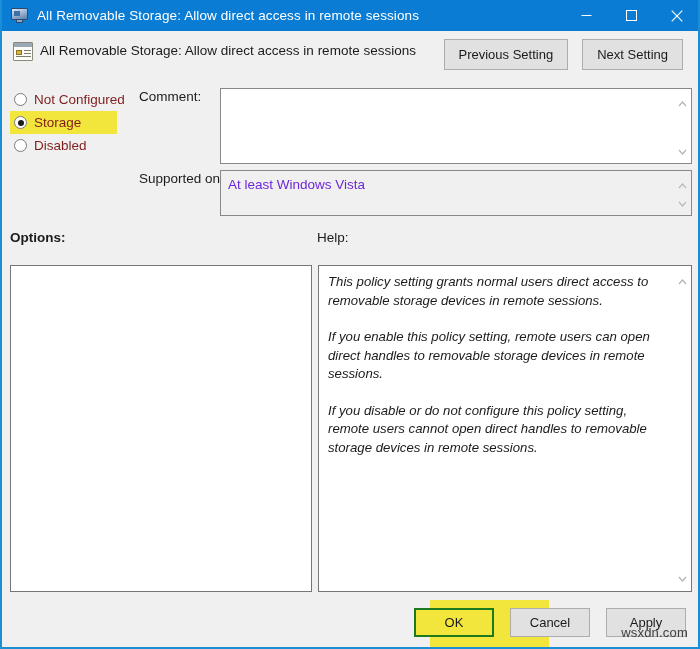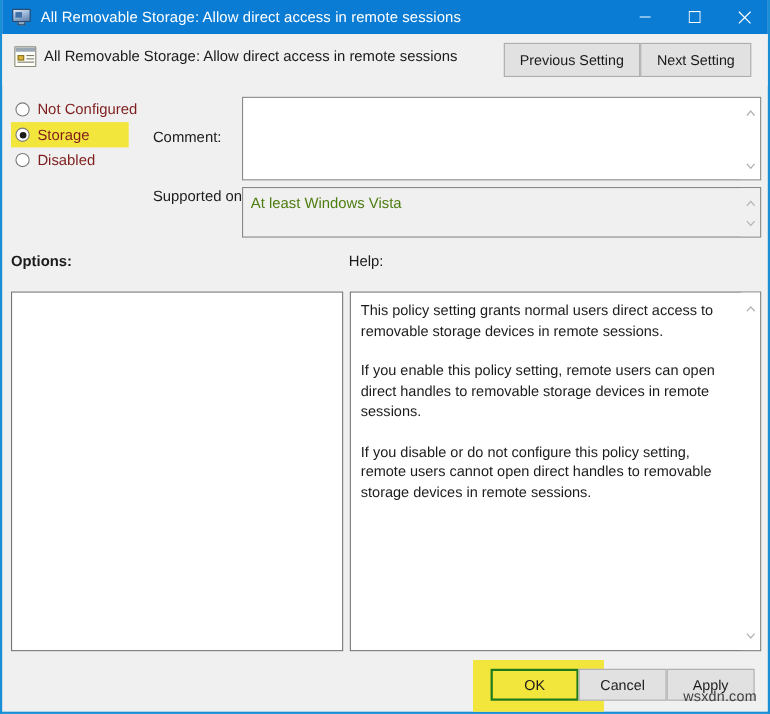--- a/index.html
+++ b/index.html
@@ -134,20 +134,21 @@
     position: absolute;
     left: 38px; top: 12px;
     font-size: 13.5px;
     color: #1b1b1b;
     white-space: nowrap;
   }
   .hdr-buttons {
     position: absolute;
     right: 15px; top: 8px;
     display: flex;
+    gap: 14px;
   }
   .btn {
     background: #e1e1e1;
     border: 1px solid #adadad;
     font-family: "Liberation Sans", sans-serif;
     font-size: 13px;
     color: #1b1b1b;
     height: 31px;
     box-sizing: border-box;
     padding: 0 14px;
@@ -197,21 +198,21 @@
     color: #7f1d1d;
     white-space: nowrap;
   }
 
   .field-label {
     position: absolute;
     font-size: 13.5px;
     color: #1b1b1b;
     white-space: nowrap;
   }
-  #comment-label { left: 137px; top: 89px; margin-top: 28px; }
+  #comment-label { left: 137px; top: 89px; }
   #supported-label { left: 137px; top: 171px; }
 
   .textbox {
     position: absolute;
     background: #ffffff;
     border: 1px solid #888888;
     box-sizing: border-box;
     overflow: hidden;
   }
   #comment-box {
@@ -220,21 +221,21 @@
   }
   #supported-box {
     left: 218px; top: 170px;
     width: 472px; height: 46px;
     background: #f0f0f0;
   }
   .textbox-text {
     position: absolute;
     left: 7px; top: 6px;
     font-size: 13.5px;
-    color: #4d7c0f;
+    color: #6d28d9;
     white-space: nowrap;
   }
   .vscroll {
     position: absolute;
     right: 0; top: 0;
     width: 18px;
     height: 100%;
     background: #ffffff;
     display: flex;
     flex-direction: column;
@@ -256,21 +257,21 @@
     background: #ffffff;
     border: 1px solid #767676;
     box-sizing: border-box;
   }
   #options-panel {
     left: 8px; top: 265px;
     width: 302px; height: 327px;
   }
   #help-panel {
     left: 316px; top: 265px;
-    width: 374px; height: 327px;
+    width: 374px; height: 327px; font-style: italic;
   }
   .help-text {
     position: absolute;
     left: 9px; top: 7px;
     width: 330px;
     font-size: 13.2px;
     line-height: 18.5px;
     color: #1b1b1b;
   }
   .help-text p { margin: 0 0 18px 0; }
@@ -293,20 +294,21 @@
   .footer-highlight {
     position: absolute;
     left: 428px; top: 600px;
     width: 119px; height: 49px;
     background: #f2e53c;
   }
   .footer-buttons {
     position: absolute;
     right: 12px; top: 608px;
     display: flex;
+    gap: 16px;
   }
   .footer-buttons .btn {
     width: 80px;
     height: 29px;
     padding: 0;
     text-align: center;
   }
   .btn-ok {
     background: #f2e53c !important;
     border: 2px solid #1d7a1d !important;

